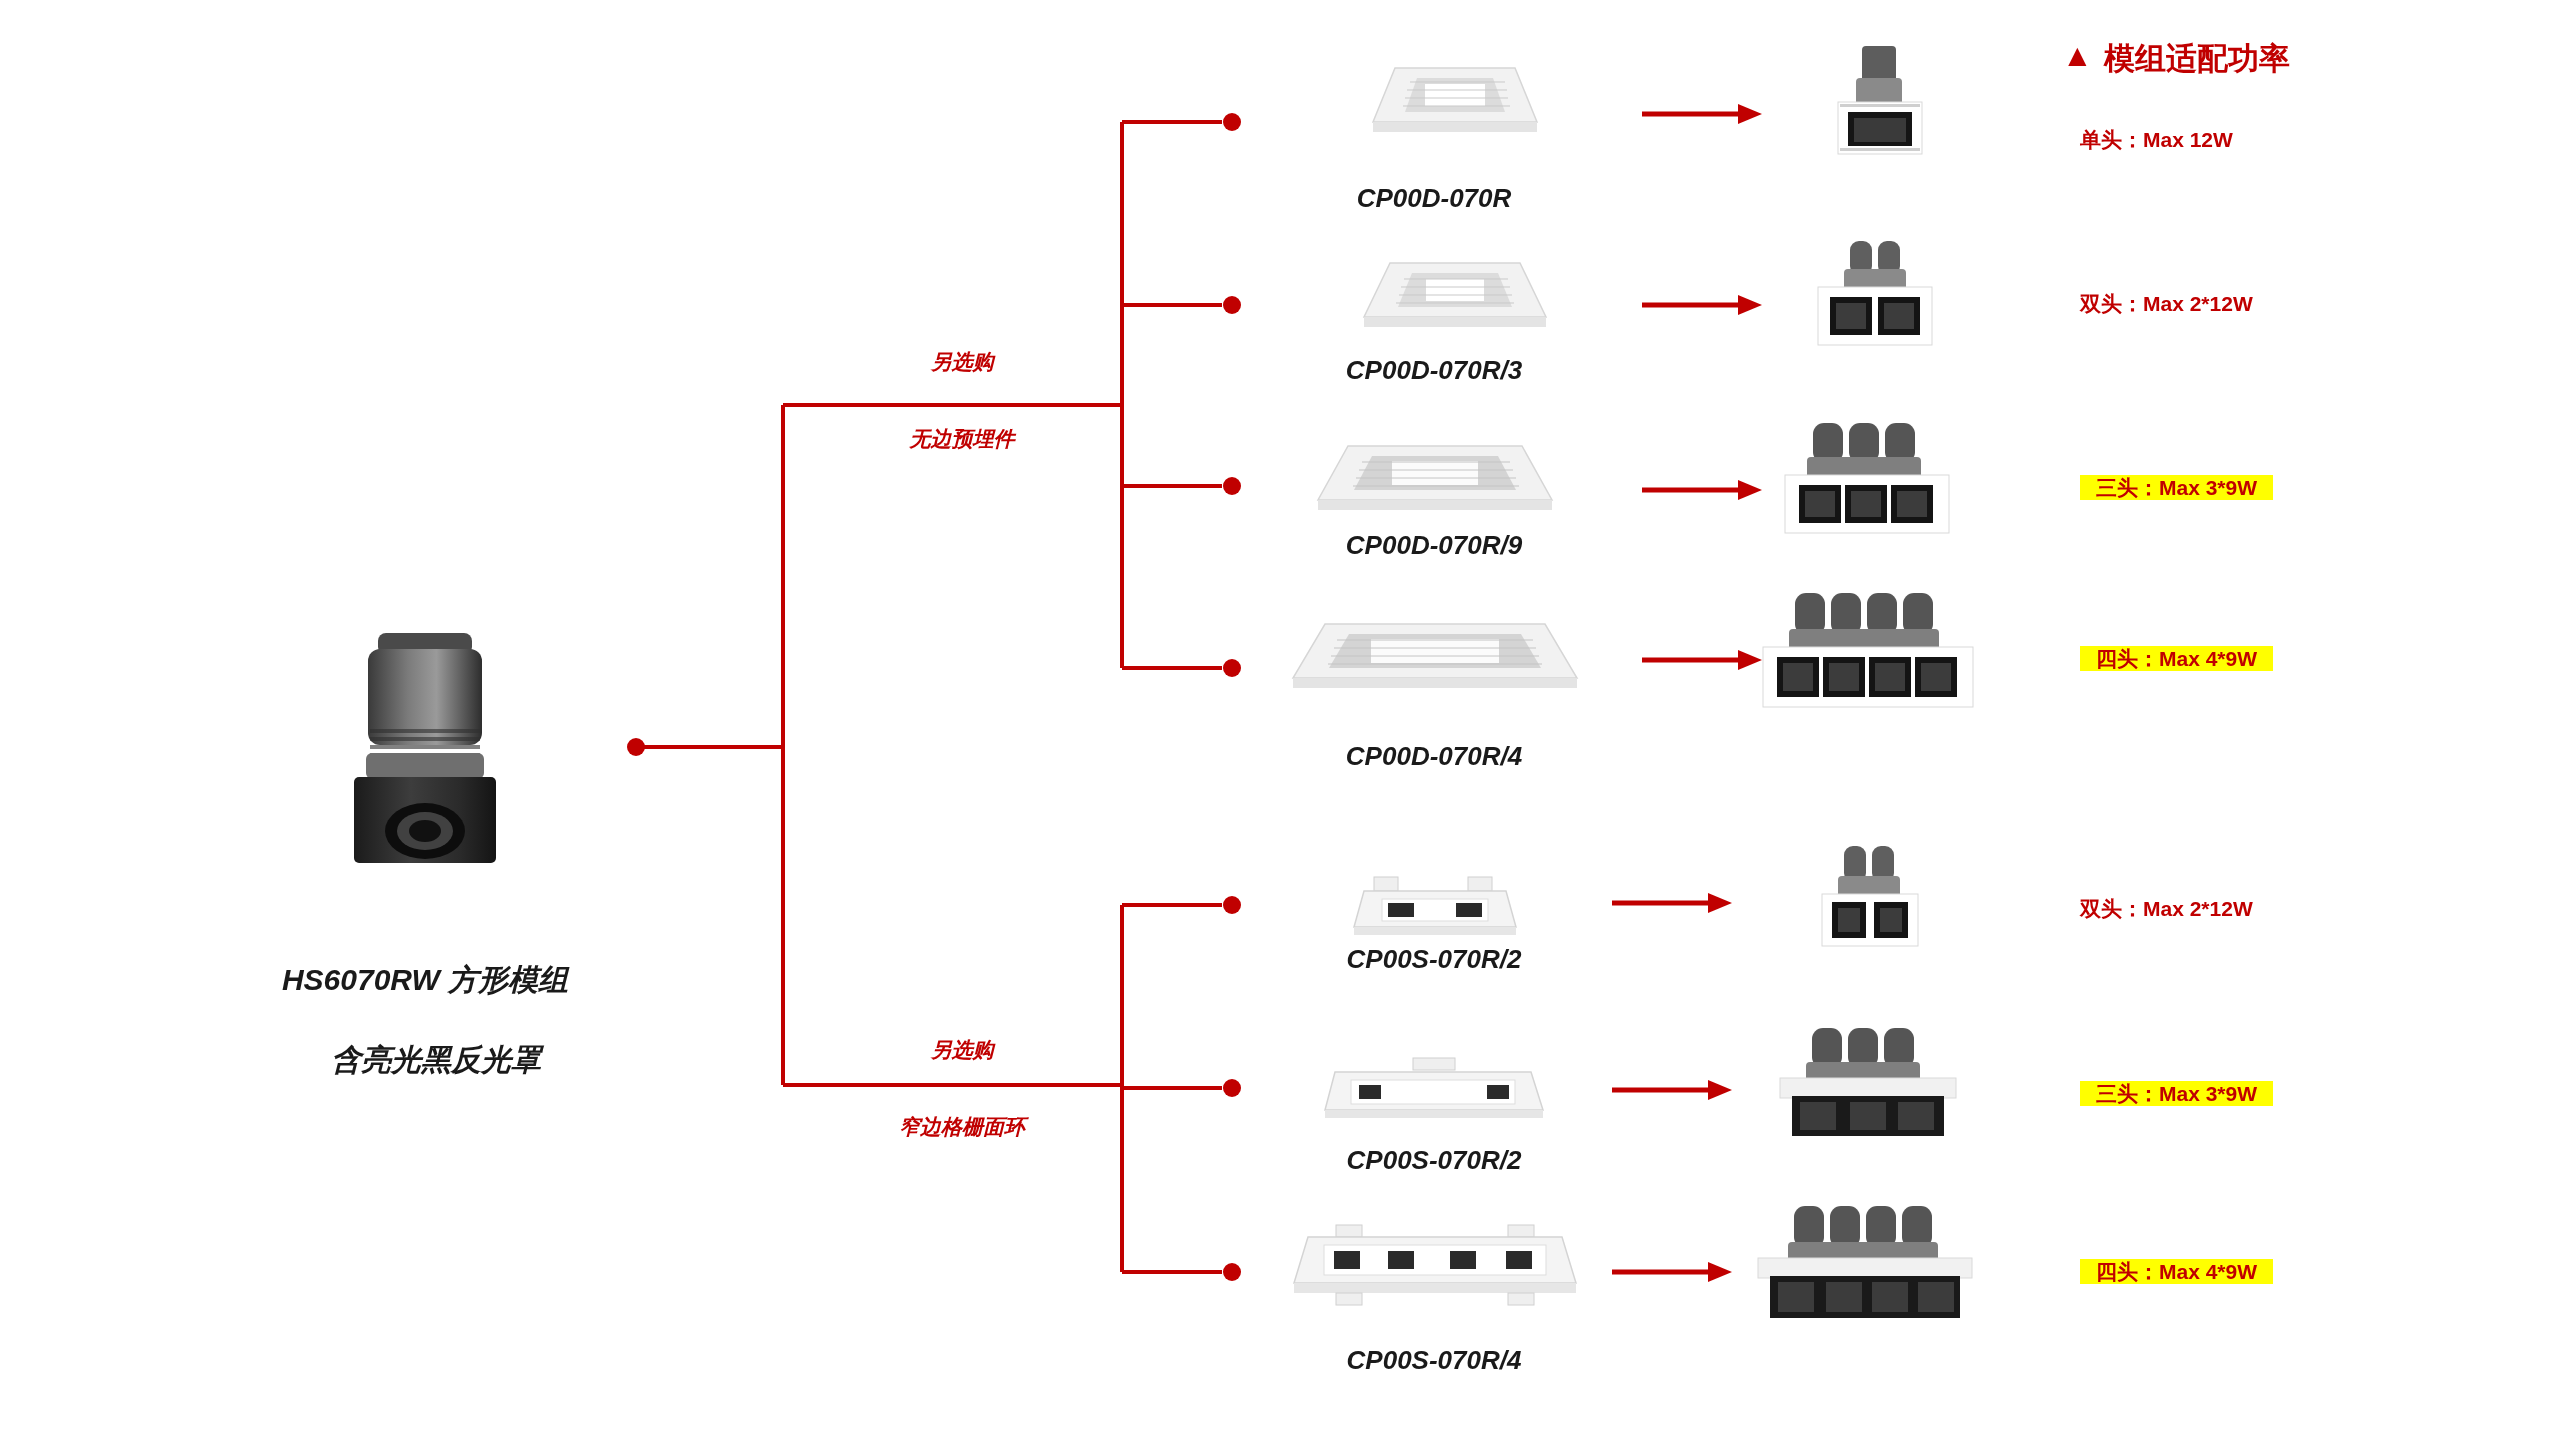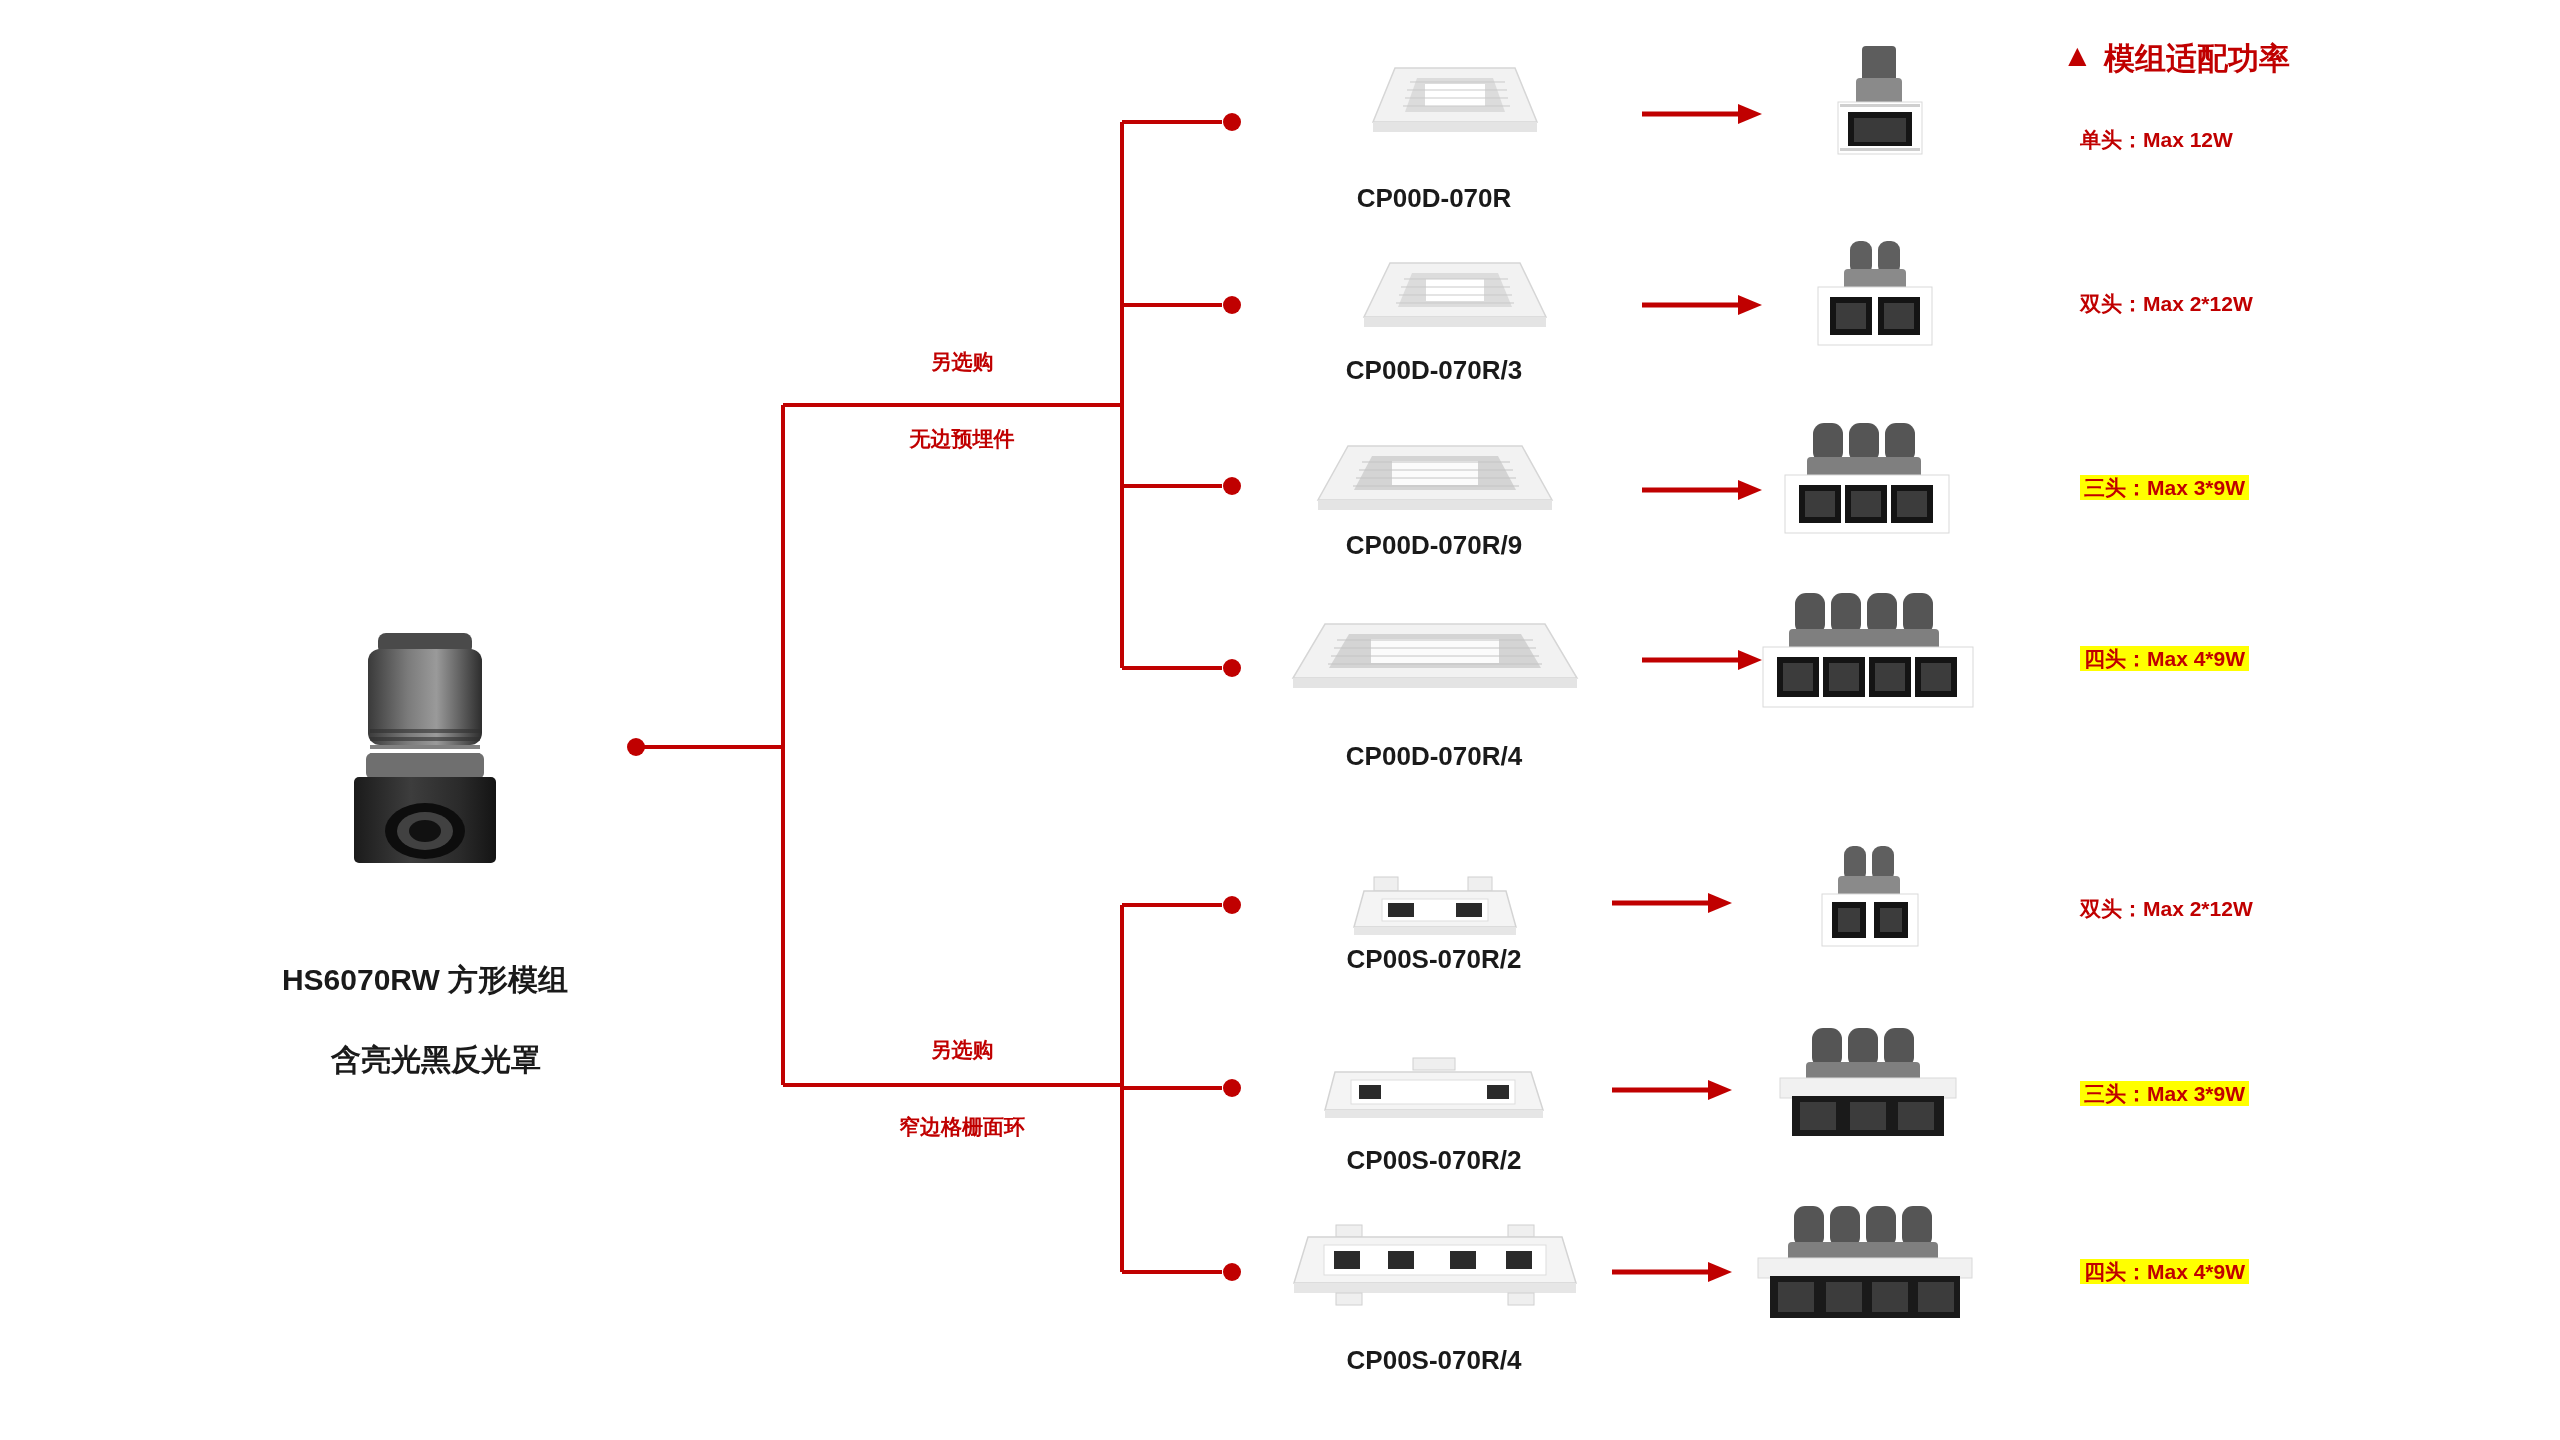--- a/index.html
+++ b/index.html
@@ -29,37 +29,38 @@
     color: #1a1a1a;
     font-size: 26px;
     text-align: center;
   }
   .red-label {
     color: #c00000;
     font-size: 21px;
   }
   .hl {
     background: #ffff00;
-    padding: 1px 4px;
+    padding: 1px 16px;
   }
   .title-label {
     color: #1a1a1a;
     font-size: 30px;
     text-align: center;
   }
   .legend-title {
     color: #c00000;
     font-size: 31px;
   }
   svg.art {
     position: absolute;
     display: block;
   }
   .center {
     transform: translateX(-50%);
+    font-style: italic;
   }
 </style>
 </head>
 <body>
 
 <svg id="canvas" viewBox="0 0 2560 1440">
   <g stroke="#c00000" stroke-width="4" fill="none">
 
     <line x1="636" y1="747" x2="783" y2="747"></line>
     <circle cx="636" cy="747" r="9" fill="#c00000" stroke="none"></circle>

